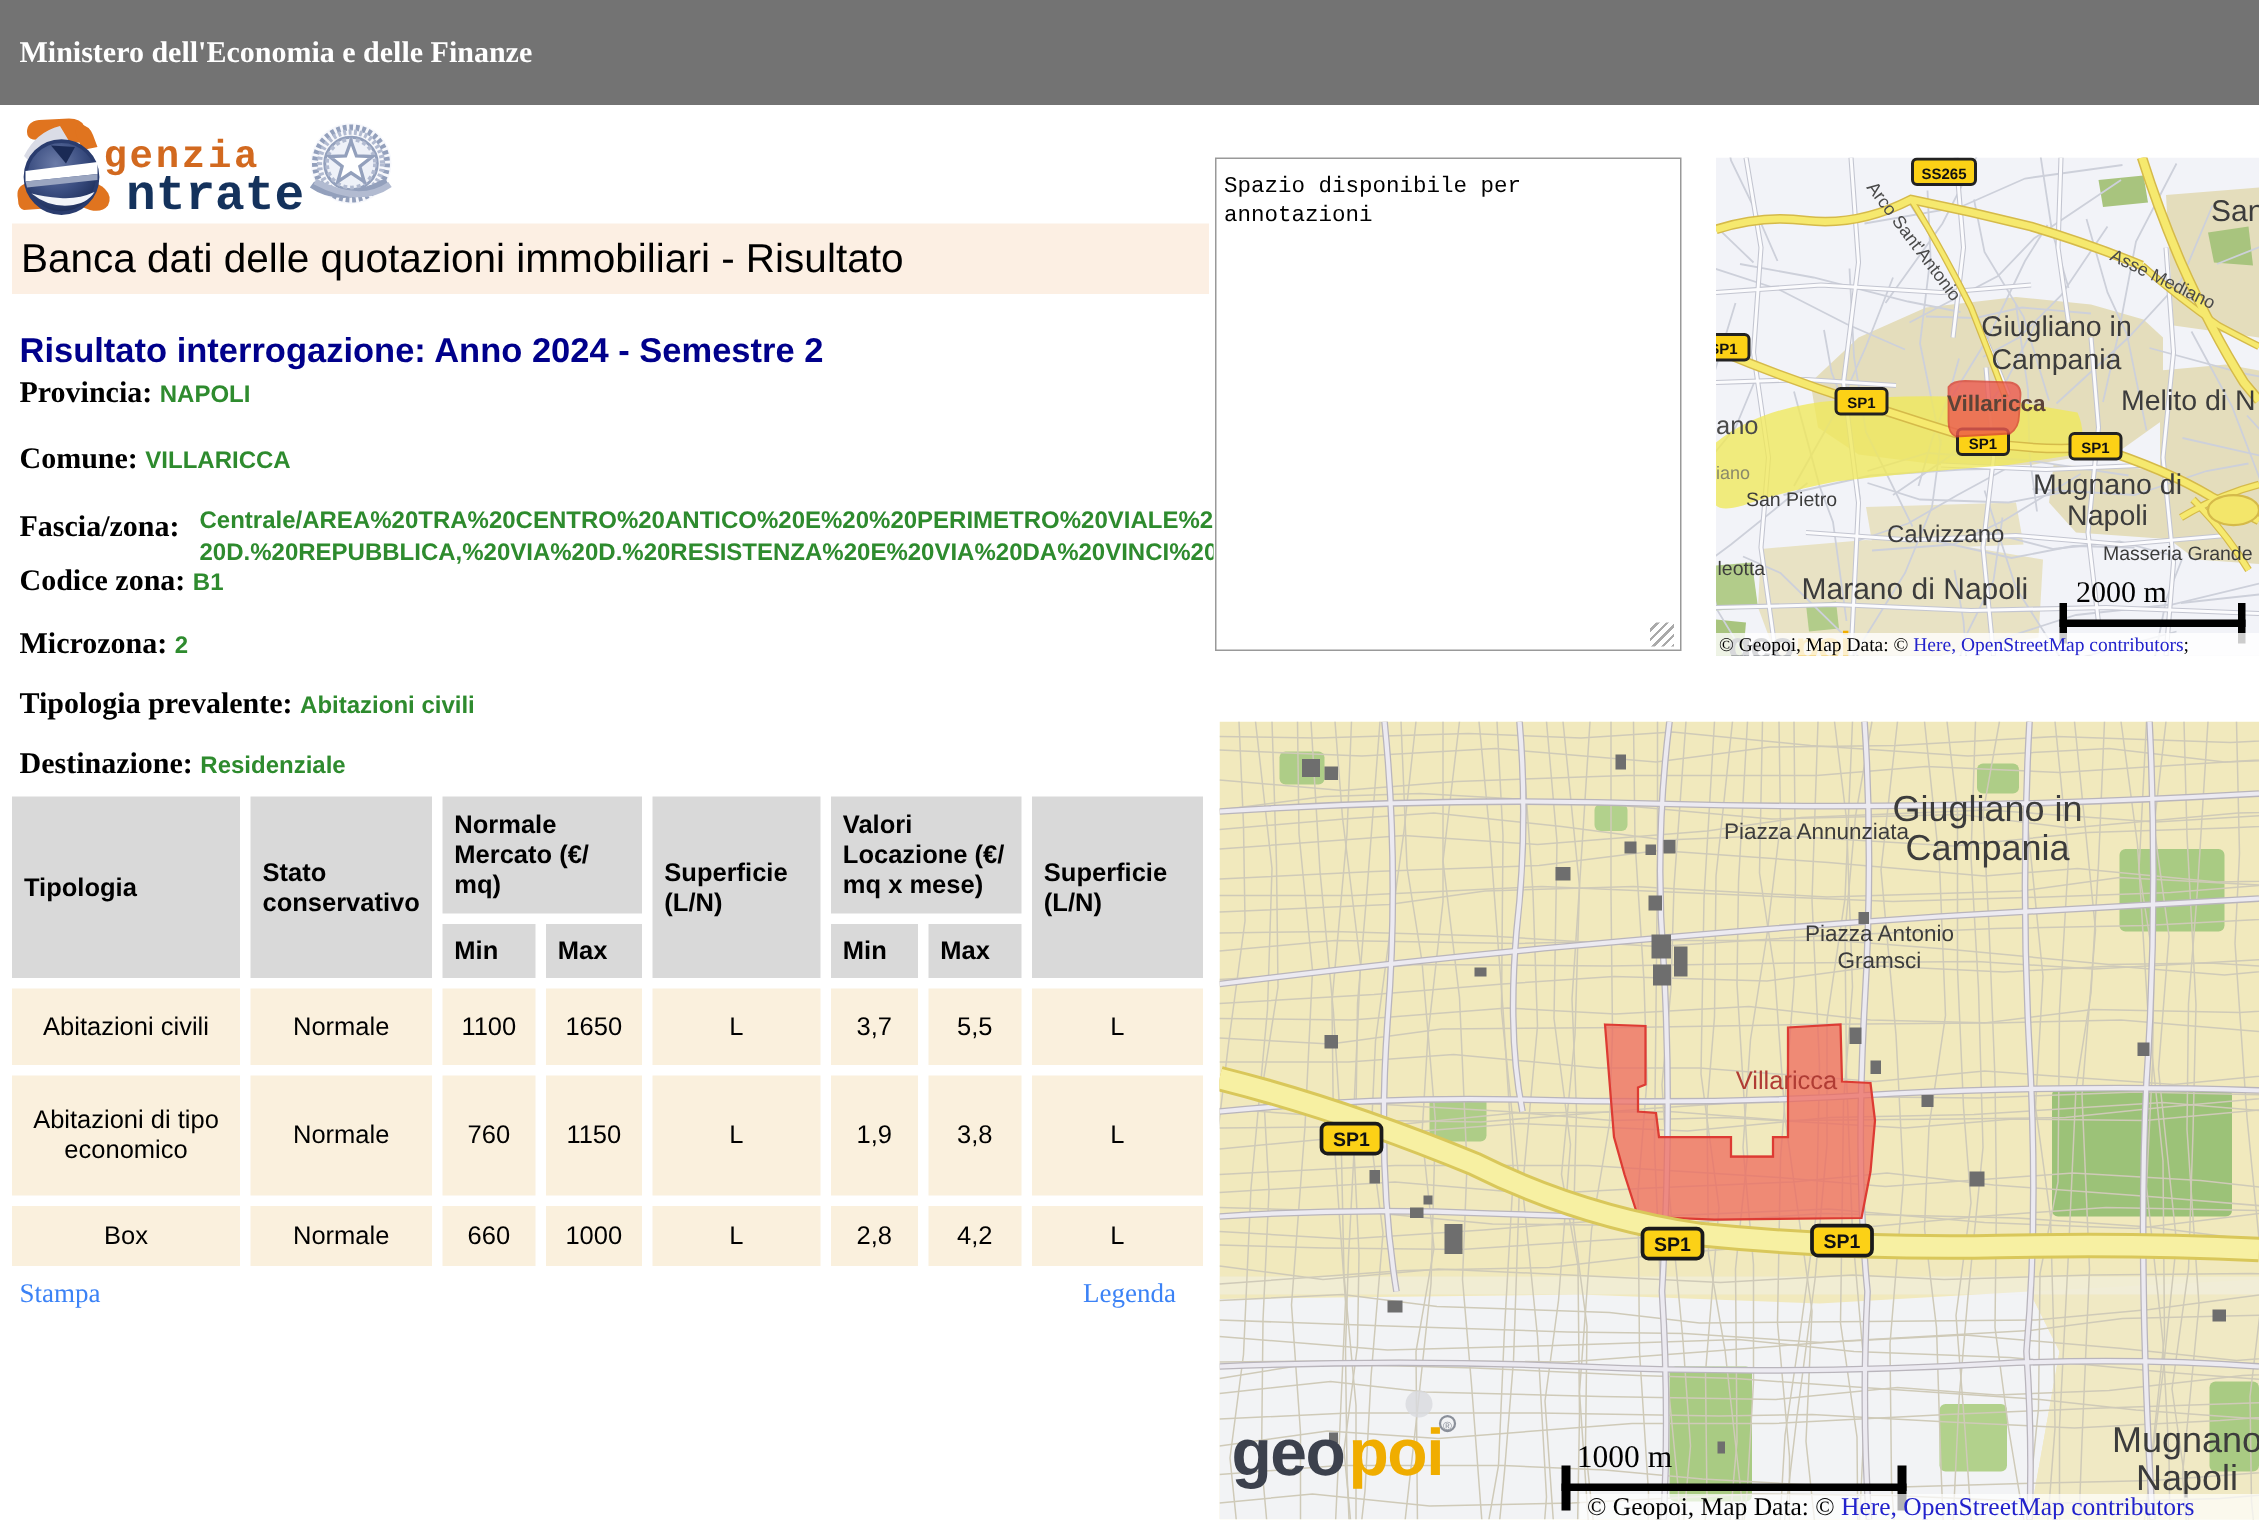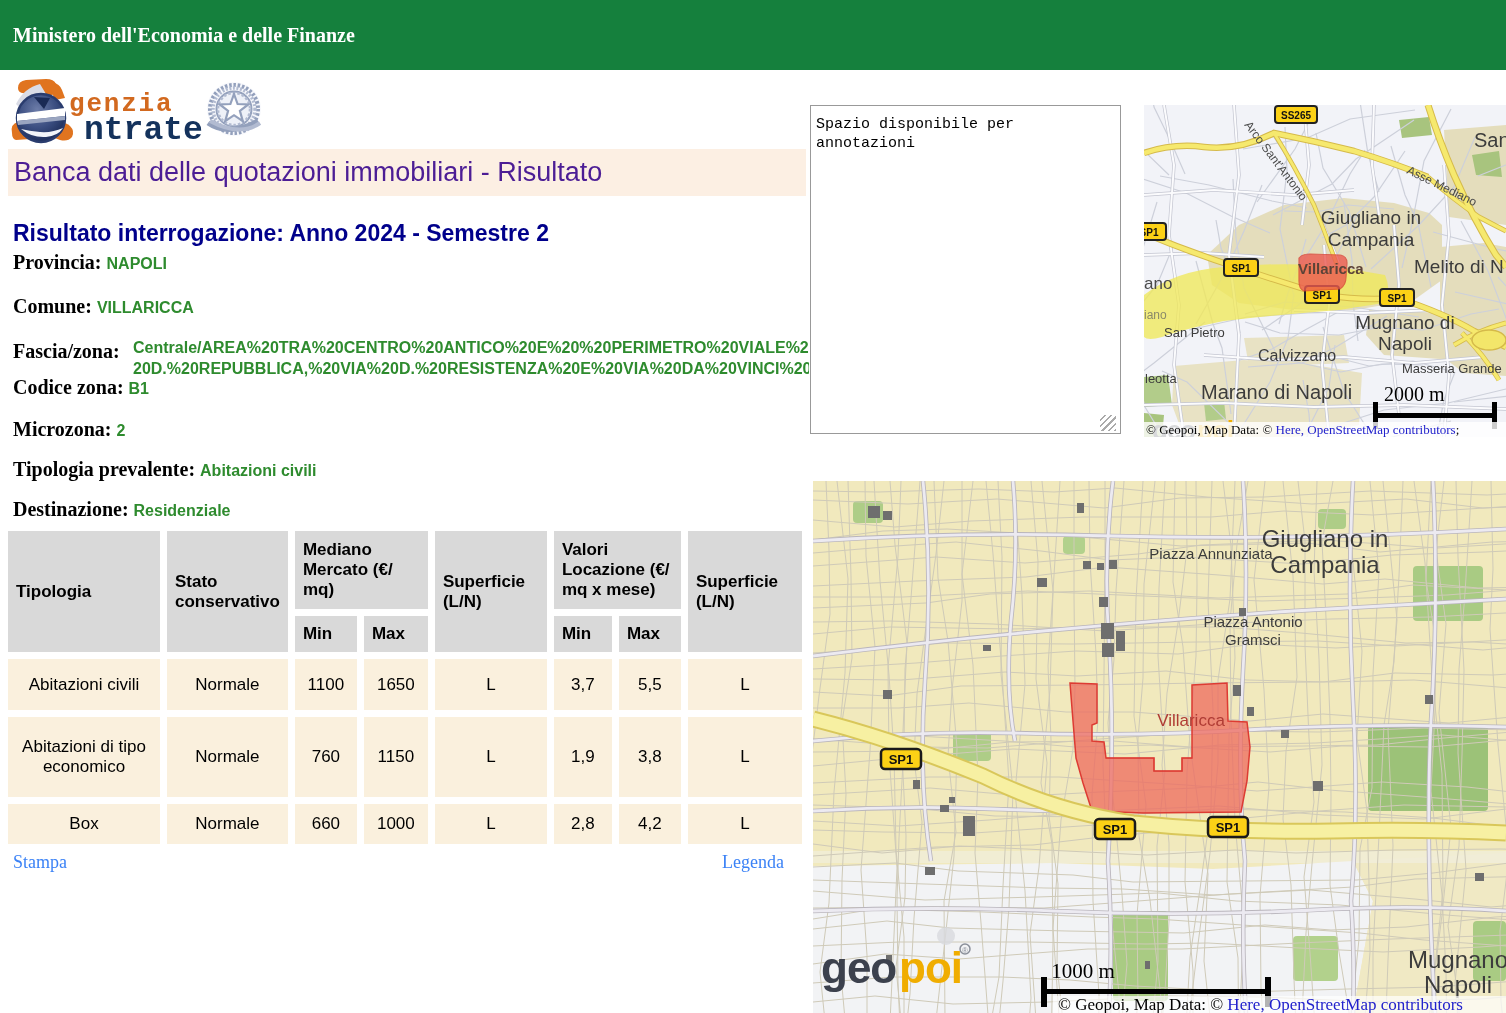--- a/index.html
+++ b/index.html
@@ -1,23 +1,23 @@
 <!DOCTYPE html>
 <html><head>
 <meta charset="utf-8">
 <style>
 * { margin:0; padding:0; box-sizing:border-box; }
 body { width:1506px; height:1013px; position:relative; background:#fff;
        font-family:"Liberation Sans", sans-serif; overflow:hidden; }
-.topbar { position:absolute; left:0; top:0; width:1506px; height:70px; background:#15803d; }
+.topbar { position:absolute; left:0; top:0; width:1506px; height:70px; background:#737373; }
 .topbar span { position:absolute; left:13px; top:24px; color:#fff; font-family:"Liberation Serif", serif;
                font-weight:bold; font-size:20px; }
 .logo { position:absolute; left:8px; top:76px; }
 .banner { position:absolute; left:8px; top:149px; width:798px; height:47px; background:#fcefe3; }
-.banner span { position:absolute; left:6px; top:8px; font-size:27px; color:#4c1d95; }
+.banner span { position:absolute; left:6px; top:8px; font-size:27px; color:#000000; }
 .heading { position:absolute; left:13px; top:220px; font-size:23px; font-weight:bold; color:#00008b; }
 .row { position:absolute; left:13px; font-family:"Liberation Serif", serif; font-weight:bold;
         font-size:20px; color:#000; }
 .row .v { font-family:"Liberation Sans", sans-serif; font-size:16px; color:#2e8b2e; }
 .fascia-v { position:absolute; left:133px; top:337px; width:676px; height:40px; overflow:hidden;
             font-family:"Liberation Sans", sans-serif; font-weight:bold; font-size:16px; color:#2e8b2e;
             line-height:21px; white-space:nowrap; }
 table.q { position:absolute; left:8px; top:531px; border-collapse:separate; border-spacing:7px 7px;
           margin:-7px -7px; font-size:17px; }
 table.q th { background:#d9d9d9; font-weight:bold; text-align:left; vertical-align:middle;
@@ -80,21 +80,21 @@
 <div class="fascia-v">Centrale/AREA%20TRA%20CENTRO%20ANTICO%20E%20%20PERIMETRO%20VIALE%20<br>20D.%20REPUBBLICA,%20VIA%20D.%20RESISTENZA%20E%20VIA%20DA%20VINCI%20</div>
 <div class="row" style="top:376px;">Codice zona: <span class="v">B1</span></div>
 <div class="row" style="top:418px;">Microzona: <span class="v">2</span></div>
 <div class="row" style="top:458px;">Tipologia prevalente: <span class="v">Abitazioni civili</span></div>
 <div class="row" style="top:498px;">Destinazione: <span class="v">Residenziale</span></div>
 <table class="q">
 <tbody>
       <tr>
  <th rowspan="2" style="width:152px;">Tipologia</th>
  <th rowspan="2" style="width:120px;">Stato conservativo</th>
- <th colspan="2" style="height:78px;">Mediano Mercato (€/ mq)</th>
+ <th colspan="2" style="height:78px;">Normale Mercato (€/ mq)</th>
  <th rowspan="2" style="width:112px;">Superficie (L/N)</th>
  <th colspan="2">Valori Locazione (€/ mq x mese)</th>
  <th rowspan="2" style="width:114px;">Superficie (L/N)</th>
 </tr>
 <tr>
  <th style="width:62px; height:36px;">Min</th>
         <th style="width:64px;">Max</th>
  <th style="width:58px;">Min</th>
         <th style="width:62px;">Max</th>
 </tr>

